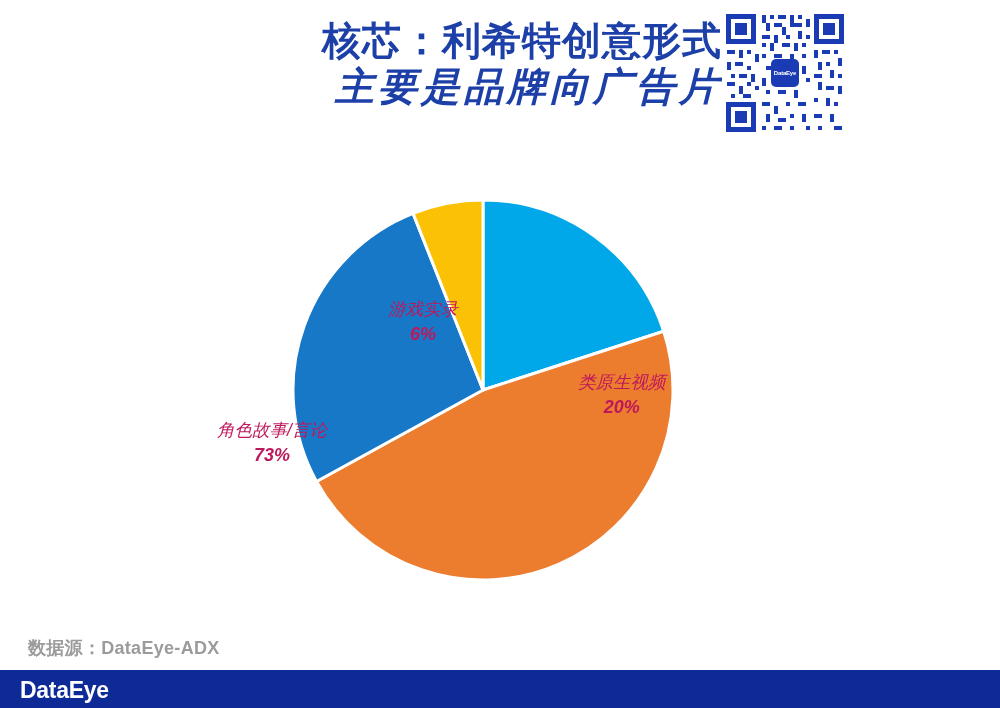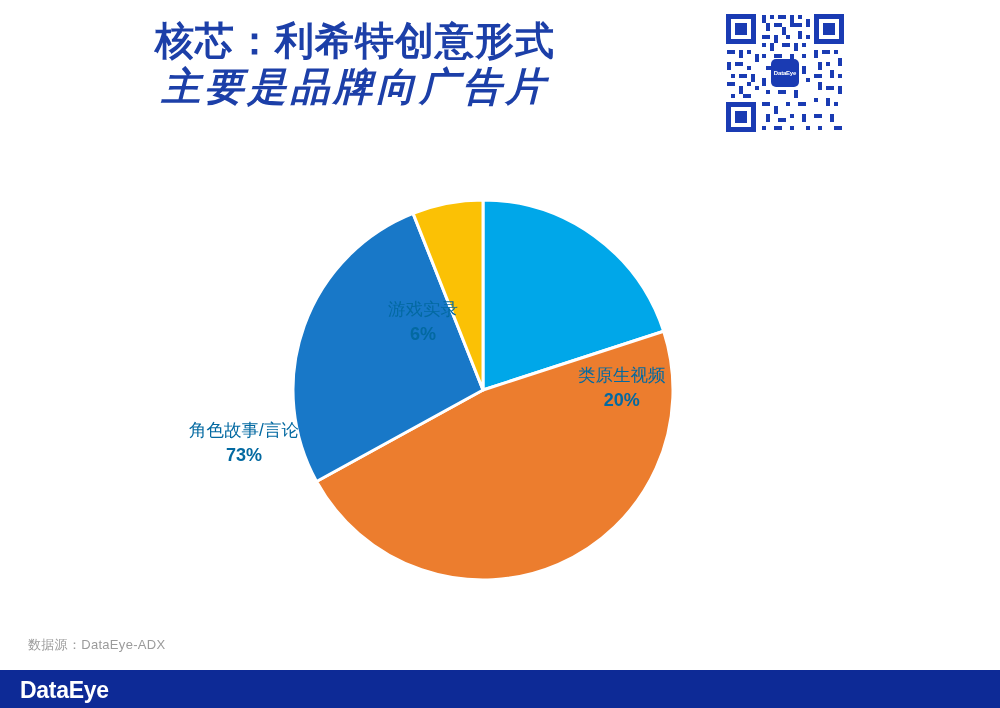--- a/index.html
+++ b/index.html
@@ -23,26 +23,27 @@
     background: #ffffff;
     overflow: hidden;
   }
 
   
   .title-block {
     position: absolute;
     left: 0;
     top: 18px;
     width: 710px;
-    text-align: center;
+    text-align: right;
     line-height: 1.18;
     font-weight: bold;
     font-size: 39px;
     letter-spacing: 1px;
     color: #1c3fa8;
+    padding-left: 12px;
   }
   .title-line {
     display: block;
     white-space: nowrap;
   }
   .title-line-2 {
     letter-spacing: 4px;
     font-style: italic;
   }
 
@@ -103,53 +104,55 @@
     position: absolute;
     left: 0;
     top: 0;
     width: 1000px;
     height: 480px;
   }
 
   
   .slice-label {
     position: absolute;
-    color: #0369a1;
+    color: #be185d;
     font-size: 17px;
     font-weight: bold;
     line-height: 1.35;
     text-align: center;
     white-space: nowrap;
+    font-style: italic;
   }
   .slice-label .lbl-name {
     display: block;
     font-weight: normal;
     font-size: 17.5px;
   }
   .slice-label .lbl-value {
     display: block;
     font-weight: bold;
     font-size: 18px;
   }
   .label-wrap {
     white-space: normal;
-  }
-
-  #label-native  { left: 578px; top: 224px; text-align: center; }
+    margin-left: 28px;
+  }
+
+  #label-native  { left: 578px; top: 231px; text-align: center; }
   #label-brand   { left: 528px; top: 560px; text-align: center; }
   #label-role    { left: 185px; top: 279px; width: 118px; text-align: center; white-space: normal; }
   #label-gameplay{ left: 388px; top: 158px; text-align: center; }
 
   
   .source-note {
     position: absolute;
     left: 28px;
     top: 636px;
-    font-size: 13px;
-    font-weight: normal;
+    font-size: 18px;
+    font-weight: bold;
     color: #9b9b9b;
     letter-spacing: 0.3px;
   }
   .bottom-bar {
     position: absolute;
     left: 0;
     bottom: 0;
     width: 1000px;
     height: 38px;
     background: #0d2a96;

